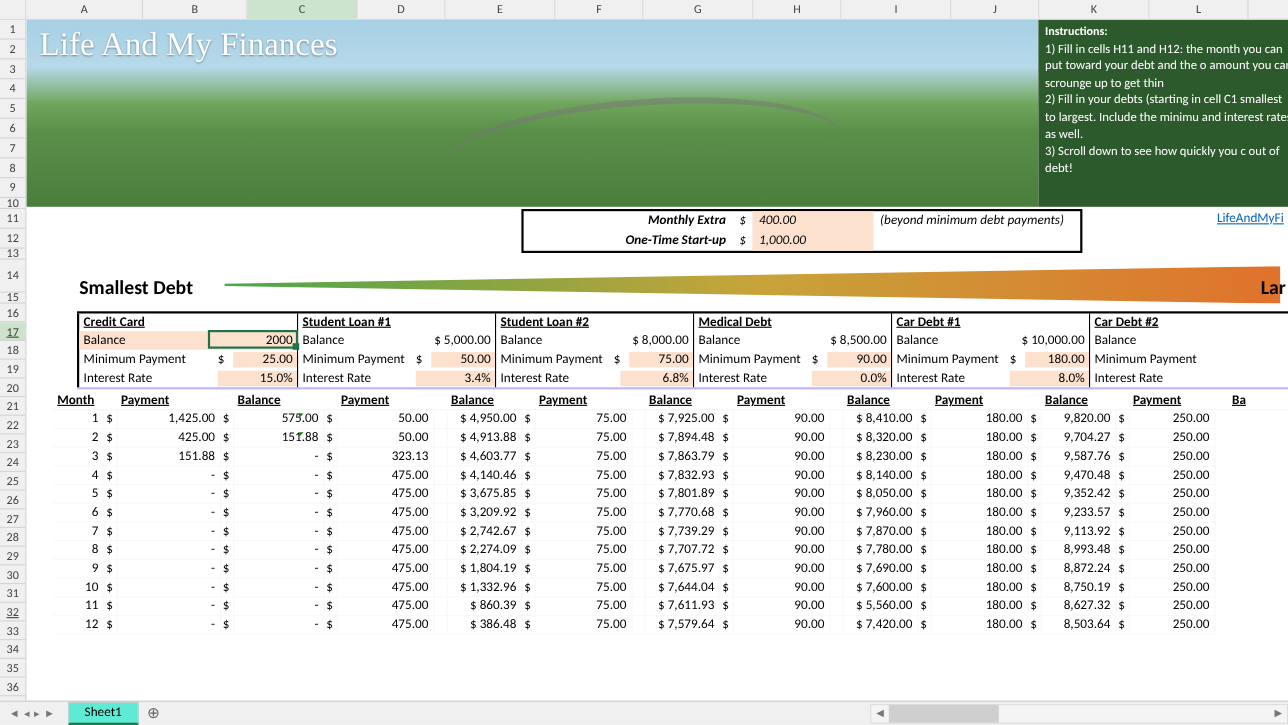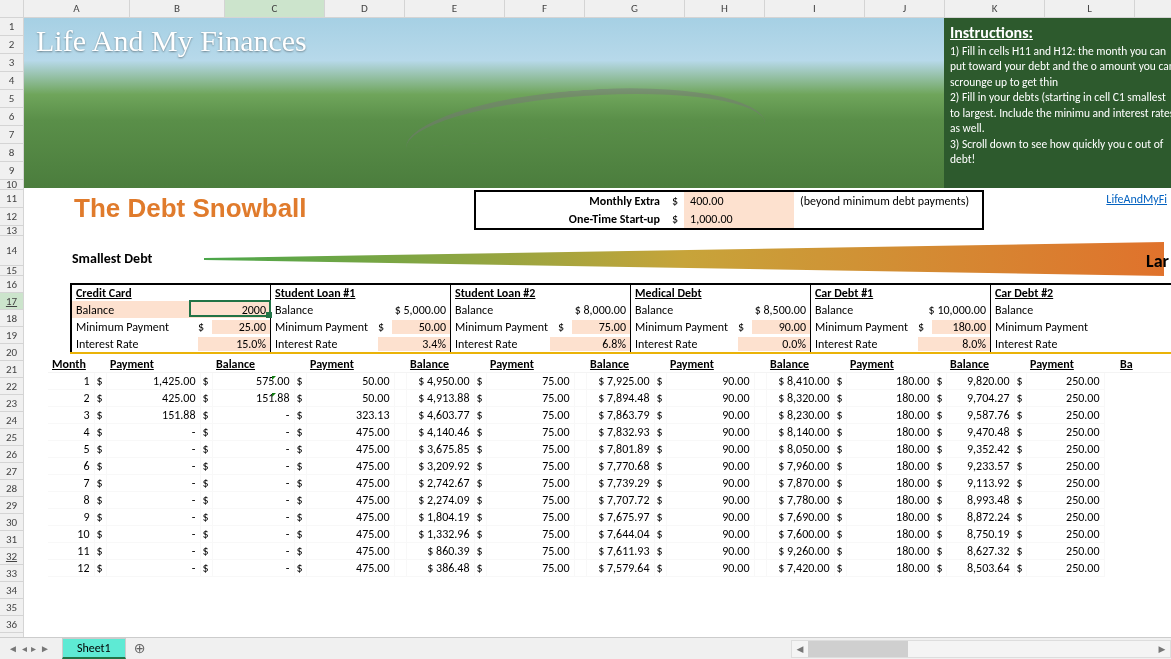--- a/index.html
+++ b/index.html
@@ -81,65 +81,65 @@
   }
   .instructions {
     position: absolute;
     top: 0; left: 920px; right: -10px; height: 170px;
     background: #2d5a2d;
     color: #fff;
     font-size: 11.5px;
     padding: 4px 6px;
     line-height: 1.35;
   }
-  .instructions b { text-decoration: underline; font-size: 16px; }
+  .instructions b { font-size: 11px; }
   .title-row {
     position: absolute;
     top: 175px; left: 50px;
     font-size: 26px;
     font-weight: bold;
     color: #e07b2c;
     font-family: Arial, sans-serif;
   }
   .inputs-box {
     position: absolute;
     top: 172px; left: 450px;
     width: 510px;
     border: 2px solid #000;
   }
   .inputs-box table { width: 100%; border-collapse: collapse; }
-  .inputs-box td { padding: 2px 6px; font-size: 12px; }
+  .inputs-box td { padding: 2px 6px; font-size: 12px; font-style: italic; }
   .inputs-box .lbl { text-align: right; font-weight: bold; width: 190px; }
   .inputs-box .dol { width: 18px; }
   .inputs-box .val { text-align: left; background: #fde1cf; width: 110px; padding-right: 8px; }
   .link {
     position: absolute;
     top: 174px; right: 4px;
     color: #0563c1;
     text-decoration: underline;
     font-size: 12px;
   }
   .wedge-label-l {
     position: absolute; top: 232px; left: 48px;
-    font-weight: bold; font-size: 14px;
+    font-weight: bold; font-size: 18px;
   }
   .wedge-label-r {
     position: absolute; top: 232px; right: 2px;
     font-weight: bold; font-size: 18px;
   }
   .wedge {
     position: absolute;
     top: 224px; left: 180px; width: 960px; height: 34px;
   }
   .wedge svg { width: 100%; height: 100%; }
   .debts {
     position: absolute;
     top: 265px; left: 46px; right: 0;
     border-top: 2px solid #000;
-    border-bottom: 2px solid #eab308;
+    border-bottom: 2px solid #c4b5fd;
     display: flex;
   }
   .debt-col { flex: 0 0 auto; }
   .debt-col .hdr {
     font-weight: bold;
     text-decoration: underline;
     padding: 1px 4px;
     font-size: 12px;
   }
   .debt-col .row { display: flex; font-size: 12px; height: 17px; align-items: center; }
@@ -275,21 +275,20 @@
     <div class="banner-title">Life And My Finances</div>
   </div>
 
   <div class="instructions">
     <b>Instructions:</b><br>
     <span>1) Fill in cells H11 and H12: the month you can put toward your debt and the o amount you can scrounge up to get thin</span><br>
     <span>2) Fill in your debts (starting in cell C1 smallest to largest. Include the minimu and interest rates as well.</span><br>
     <span>3) Scroll down to see how quickly you c out of debt!</span>
   </div>
 
-  <div class="title-row">The Debt Snowball</div>
 
   <div class="inputs-box">
     <table>
       <tbody>
           <tr>
         <td class="lbl">Monthly Extra</td>
         <td class="dol">$</td>
         <td class="val">400.00</td>
         <td>(beyond minimum debt payments)</td>
       </tr>
@@ -359,21 +358,21 @@
           <span class="lab" style="width:108px">Balance</span>
           <span class="v" style="width:72px">$ 8,000.00</span>
         </div>
         <div class="row">
           <span class="lab" style="width:108px">Minimum Payment</span>
           <span class="d">$</span>
           <span class="v peach" style="width:58px">75.00</span>
         </div>
         <div class="row">
           <span class="lab" style="width:108px">Interest Rate</span>
-          <span class="v peach" style="width:80px">6.8%</span>
+          <span class="v peach" style="width:66px">6.8%</span>
         </div>
       </div>
       <div class="debt-col" style="width: 180px; border-left: 1px solid rgb(0, 0, 0);">
         <div class="hdr">Medical Debt</div>
         <div class="row ">
           <span class="lab" style="width:108px">Balance</span>
           <span class="v" style="width:72px">$   8,500.00</span>
         </div>
         <div class="row">
           <span class="lab" style="width:108px">Minimum Payment</span>
@@ -709,21 +708,21 @@
             <td class="r">475.00</td>
             <td class=""></td>
             <td class="r">$   860.39</td>
             <td class="d">$</td>
             <td class="r">75.00</td>
             <td class=""></td>
             <td class="r">$ 7,611.93</td>
             <td class="d">$</td>
             <td class="r">90.00</td>
             <td class=""></td>
-            <td class="r">$  9,260.00</td>
+            <td class="r">$  5,560.00</td>
             <td class="d">$</td>
             <td class="r">180.00</td>
             <td class="d">$</td>
             <td class="r">8,627.32</td>
             <td class="d">$</td>
             <td class="r">250.00</td>
           </tr>
           <tr>
             <td class="r">12</td>
             <td class="d">$</td>

